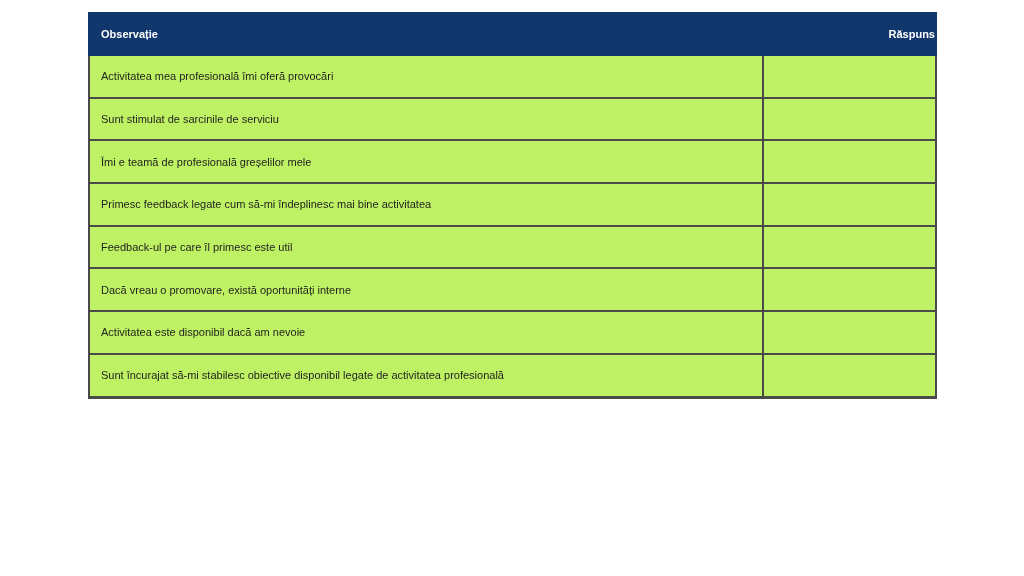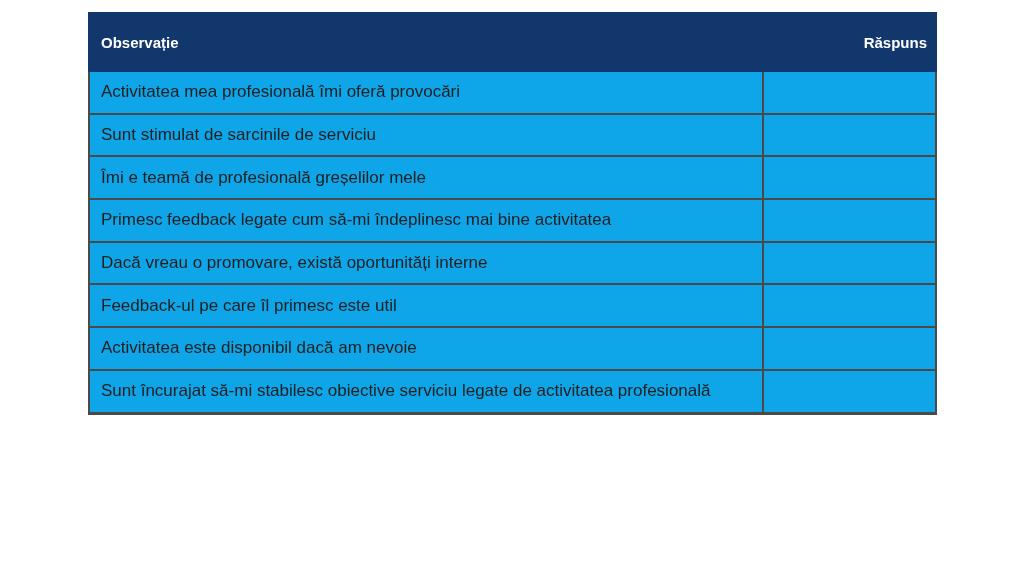--- a/index.html
+++ b/index.html
@@ -22,43 +22,43 @@
     table-layout: fixed;
     width: 847px;
     border: 2px solid var(--border-color, #4a4a4a);
     border-bottom-width: 3px;
   }
   col.col-obs { width: 674px; }
   col.col-ans { width: 173px; }
   th {
     background: var(--header-bg, #12376d);
     color: var(--header-text, #ffffff);
-    font-size: 15px;
+    font-size: 11px;
     font-weight: bold;
     height: 40px;
     border: 2px solid var(--header-bg, #12376d);
     vertical-align: middle;
-    padding: 8px;
+    padding: 0;
   }
   th.obs-head {
     text-align: left;
     padding-left: 11px;
   }
   th.ans-head {
     text-align: right;
     border-left: 2px solid var(--border-color, #4a4a4a);
   }
   td {
     border: 2px solid var(--border-color, #4a4a4a);
     height: 40.7px;
-    font-size: 17px;
+    font-size: 11px;
     color: var(--row-text, #1f1f1f);
     vertical-align: middle;
     padding: 0;
-    background: #0ea5e9;
+    background: #bef264;
   }
   td.obs-cell { padding-left: 11px; text-align: left; }
   td.ans-cell { text-align: center; }
 </style>
 </head>
 <body>
 
 <div class="table-wrap">
   <table>
     <colgroup>
@@ -82,30 +82,30 @@
         </tr>
         <tr>
           <td class="obs-cell">Îmi e teamă de profesională greșelilor mele</td>
           <td class="ans-cell"></td>
         </tr>
         <tr>
           <td class="obs-cell">Primesc feedback legate cum să-mi îndeplinesc mai bine activitatea</td>
           <td class="ans-cell"></td>
         </tr>
         <tr>
-          <td class="obs-cell">Dacă vreau o promovare, există oportunități interne</td>
+          <td class="obs-cell">Feedback-ul pe care îl primesc este util</td>
           <td class="ans-cell"></td>
         </tr>
         <tr>
-          <td class="obs-cell">Feedback-ul pe care îl primesc este util</td>
+          <td class="obs-cell">Dacă vreau o promovare, există oportunități interne</td>
           <td class="ans-cell"></td>
         </tr>
         <tr>
           <td class="obs-cell">Activitatea este disponibil dacă am nevoie</td>
           <td class="ans-cell"></td>
         </tr>
         <tr>
-          <td class="obs-cell">Sunt încurajat să-mi stabilesc obiective serviciu legate de activitatea profesională</td>
+          <td class="obs-cell">Sunt încurajat să-mi stabilesc obiective disponibil legate de activitatea profesională</td>
           <td class="ans-cell"></td>
         </tr>
       </tbody>
   </table>
 </div>
 
 </body></html>

